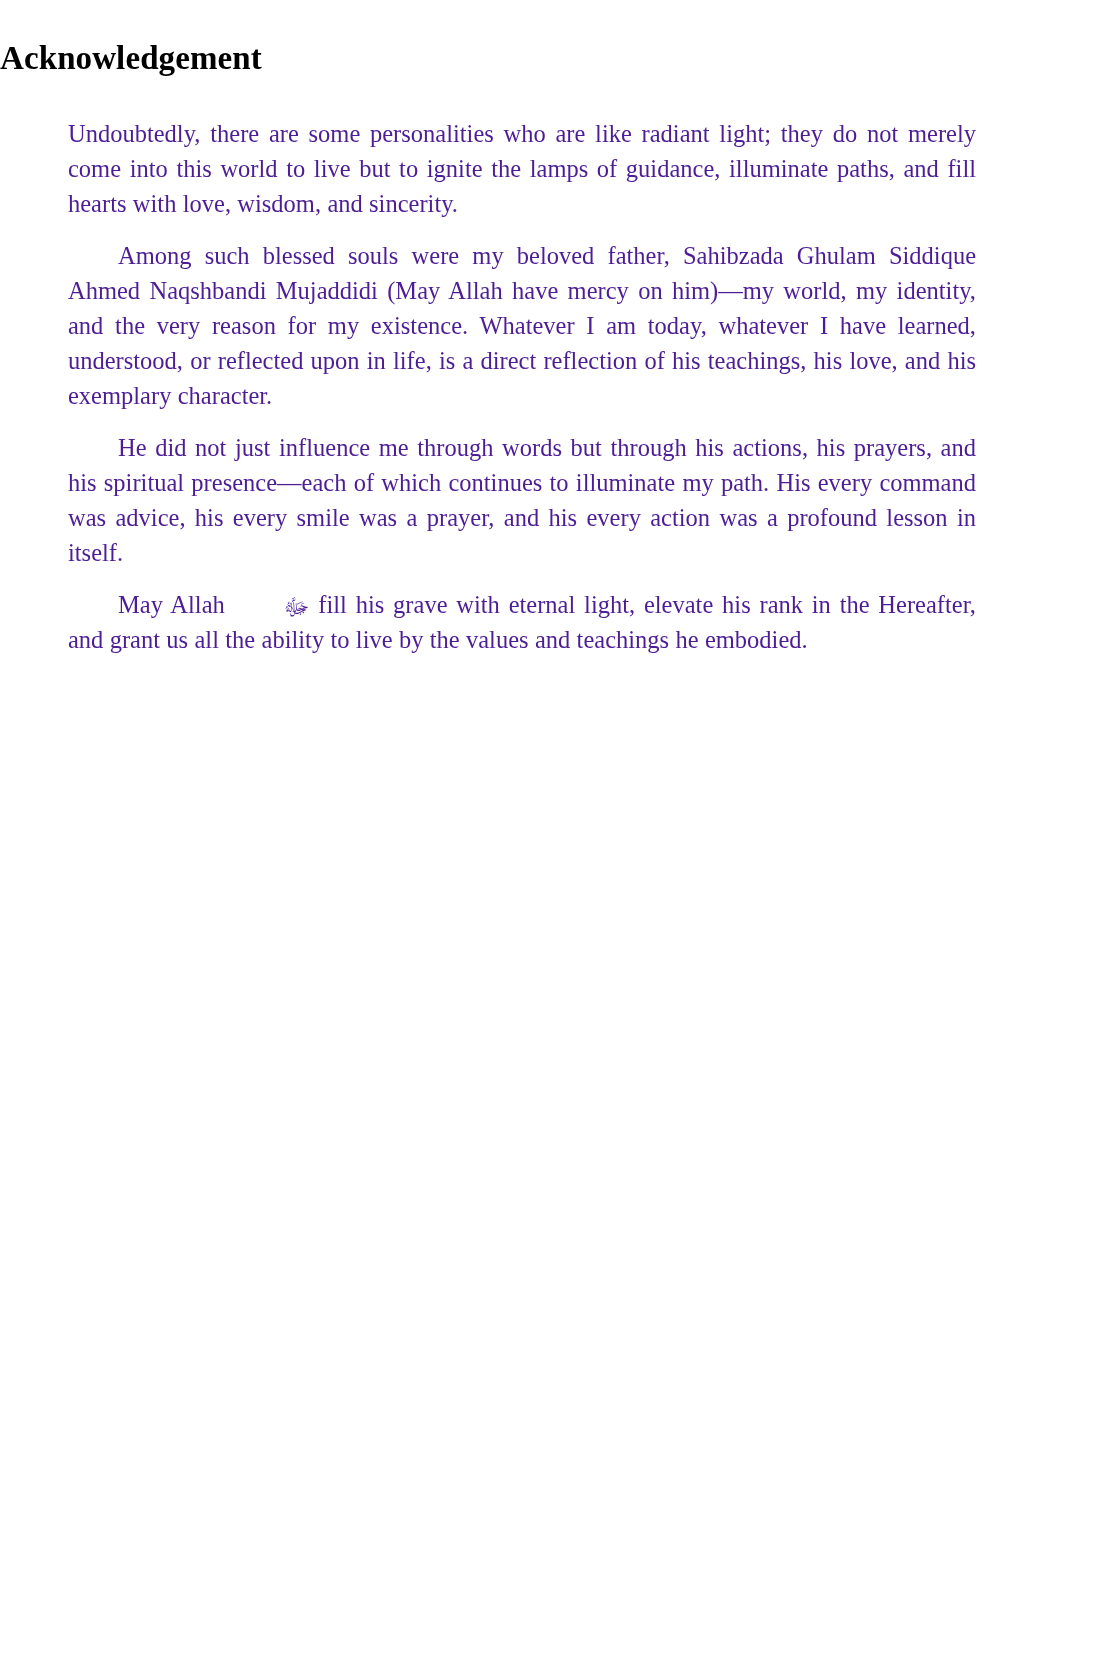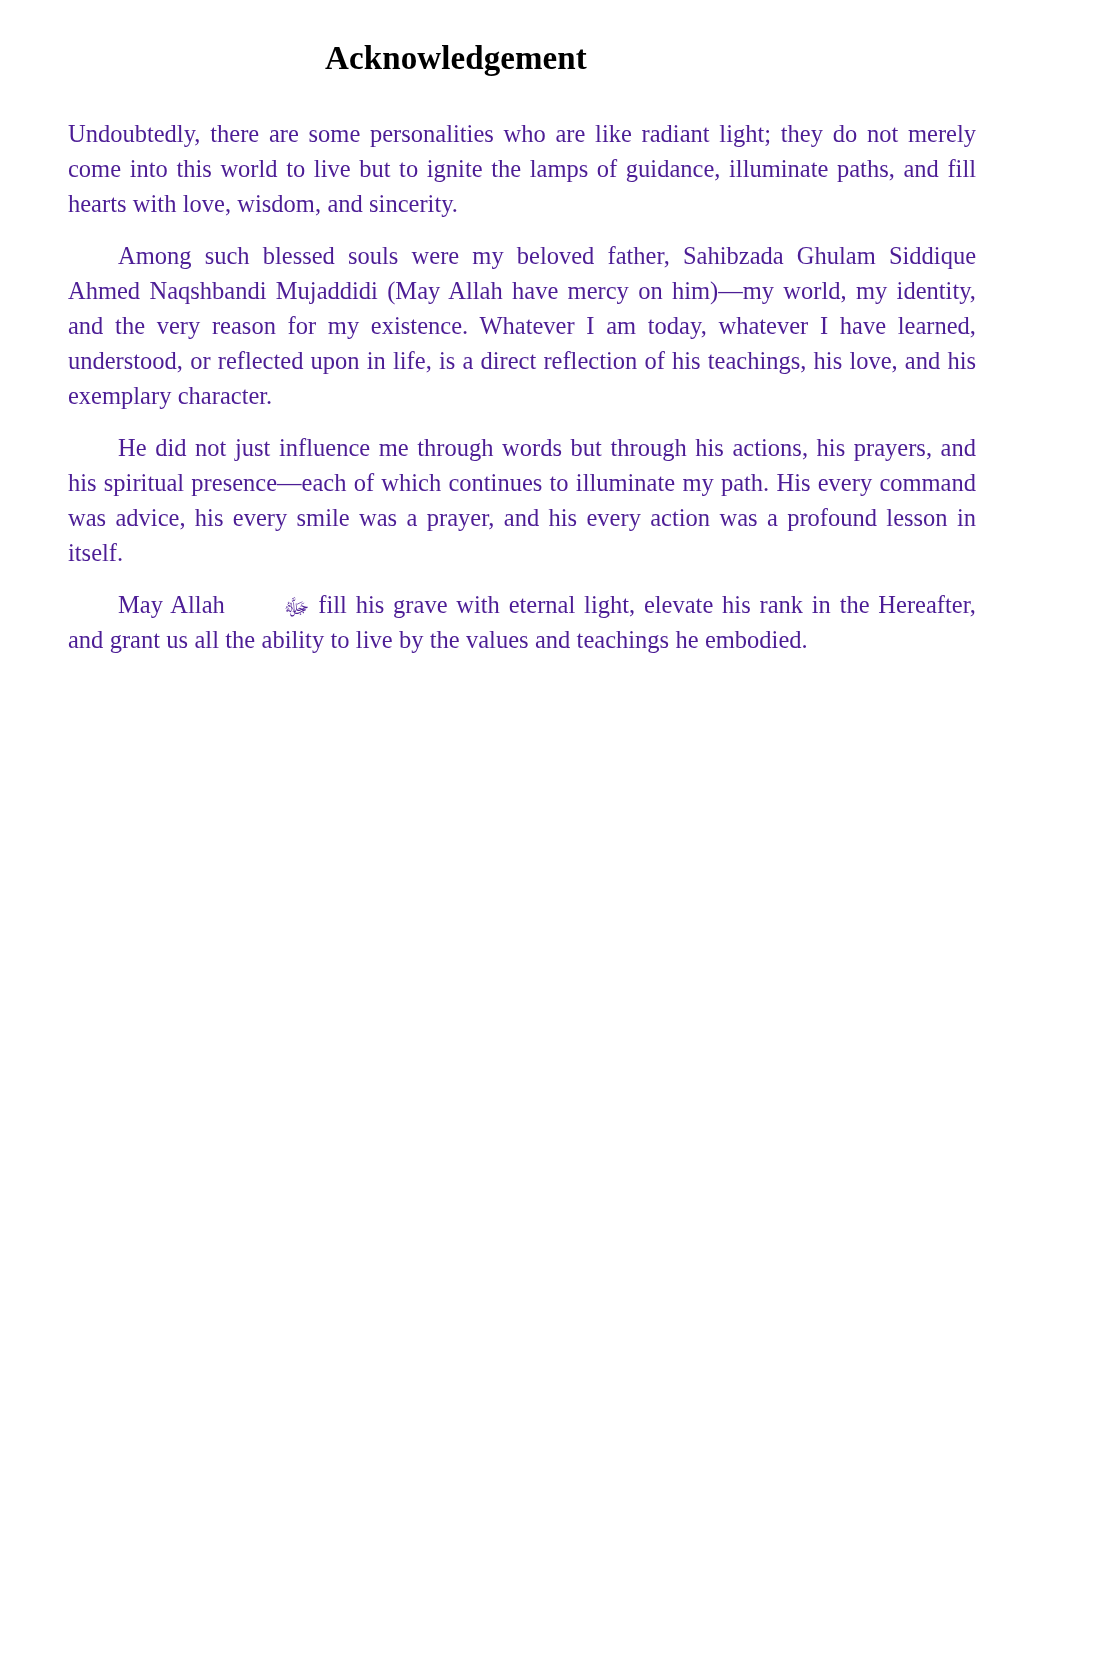--- a/index.html
+++ b/index.html
@@ -14,28 +14,27 @@
     background: #ffffff;
     margin: 0 auto;
     overflow: hidden;
     box-sizing: border-box;
   }
   .page-title {
     position: absolute;
     top: 14px;
     left: 0;
     width: 888px;
-    text-align: center;
+    text-align: left;
     font-family: "Liberation Serif", "DejaVu Serif", serif;
     font-weight: bold;
     font-size: 33px;
     line-height: 44px;
     color: #000000;
     letter-spacing: 0.1px;
-    margin-left: 12px;
   }
   .body-block {
     position: absolute;
     top: 116px;
     left: 68px;
     width: 908px;
   }
   p.para {
     margin: 0 0 17px 0;
     font-family: "Liberation Serif", "DejaVu Serif", serif;

